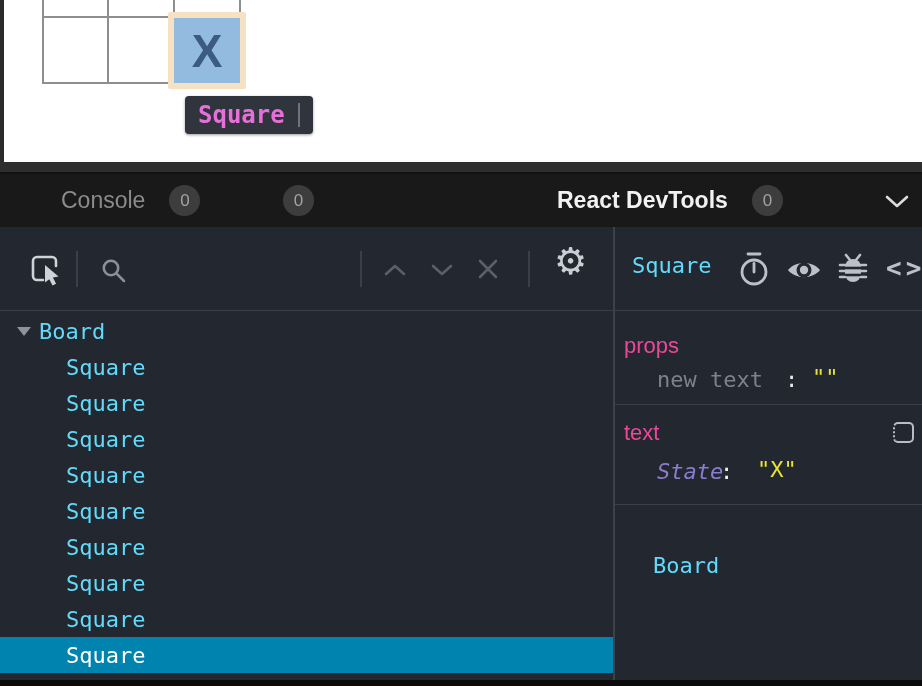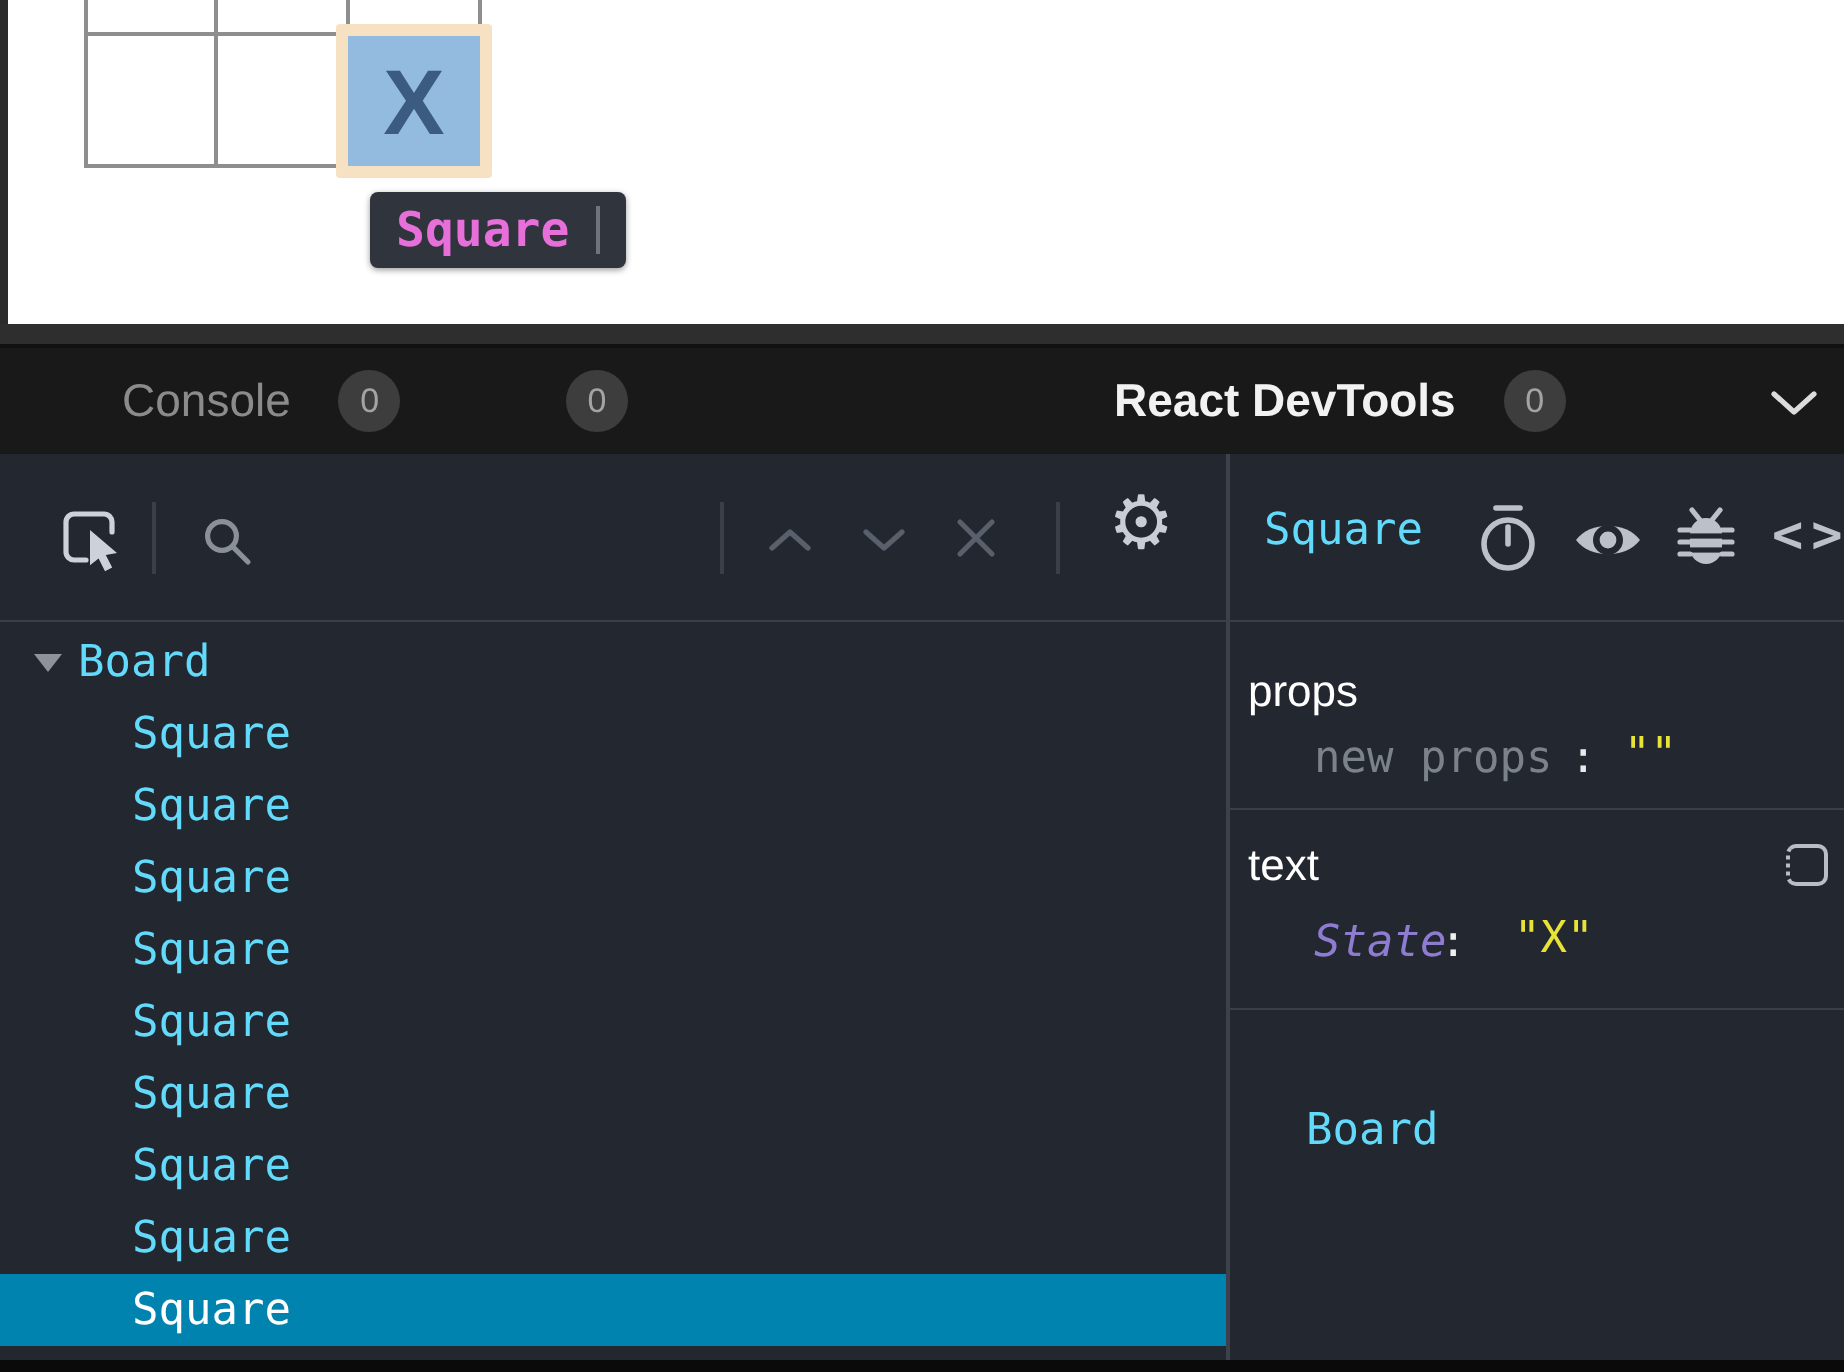--- a/index.html
+++ b/index.html
@@ -69,21 +69,21 @@
         font-family:"DejaVu Sans Mono","Liberation Mono",monospace;}
   .trow .tri{width:0;height:0;border-left:7px solid transparent;border-right:7px solid transparent;
              border-top:9px solid #8d929b;margin-left:17px;margin-right:8px;}
   .trow.child{padding-left:66px;}
   .trow.selected{background:var(--selection);color:#ffffff;}
 
   
   .rsections{position:absolute;left:614px;top:84px;width:308px;}
   .sec{position:relative;border-bottom:1px solid #3a3f49;box-sizing:border-box;}
   .sec-props{height:94px;} .sec-hooks{height:100px;} .sec-rendered{height:174px;border-bottom:none;}
-  .sec-h{position:absolute;left:10px;font-size:22px;color:#ffffff;}
+  .sec-h{position:absolute;left:10px;font-size:22px;color:#ec4899;}
   .kv{position:absolute;font-size:22px;}
   .kname{color:#7b828c;} .kcolon{color:#e9e9e9;} .kval{color:var(--yellow);}
   .kstate{color:var(--purple);font-style:italic;} .kcolon2{color:#f0f0f0;}
   .parse-icon{position:absolute;right:8px;top:17px;width:17px;height:17px;border:2.5px solid #b9bec6;
               border-radius:5px;border-left-style:dotted;}
   .owner-link{position:absolute;left:39px;top:48px;font-size:22px;color:var(--accent);cursor:pointer;}
 
   .bottom-bar{position:absolute;left:0;top:680px;width:922px;height:6px;background:#0a0a0a;}
 
   svg{display:block;}
@@ -234,21 +234,21 @@
           </div>
           <div class="trow child selected">
             <span>Square</span>
           </div>
         </div>
     </div>
 
     <div class="rsections">
       <div class="sec sec-props">
         <span class="sec-h" style="top:22px">props</span>
-        <span class="kv mono kname" style="left:43px;top:56px">new props</span>
+        <span class="kv mono kname" style="left:43px;top:56px">new text</span>
         <span class="kv mono kcolon" style="left:171px;top:56px">:</span>
         <span class="kv mono kval" style="left:198px;top:54px">""</span>
       </div>
       <div class="sec sec-hooks">
         <span class="sec-h" style="top:15px">text</span>
         <span class="parse-icon"></span>
         <span class="kv mono kstate" style="left:43px;top:54px">State</span>
         <span class="kv mono kcolon2" style="left:106px;top:54px">:</span>
         <span class="kv mono kval" style="left:143px;top:52px">"X"</span>
       </div>

